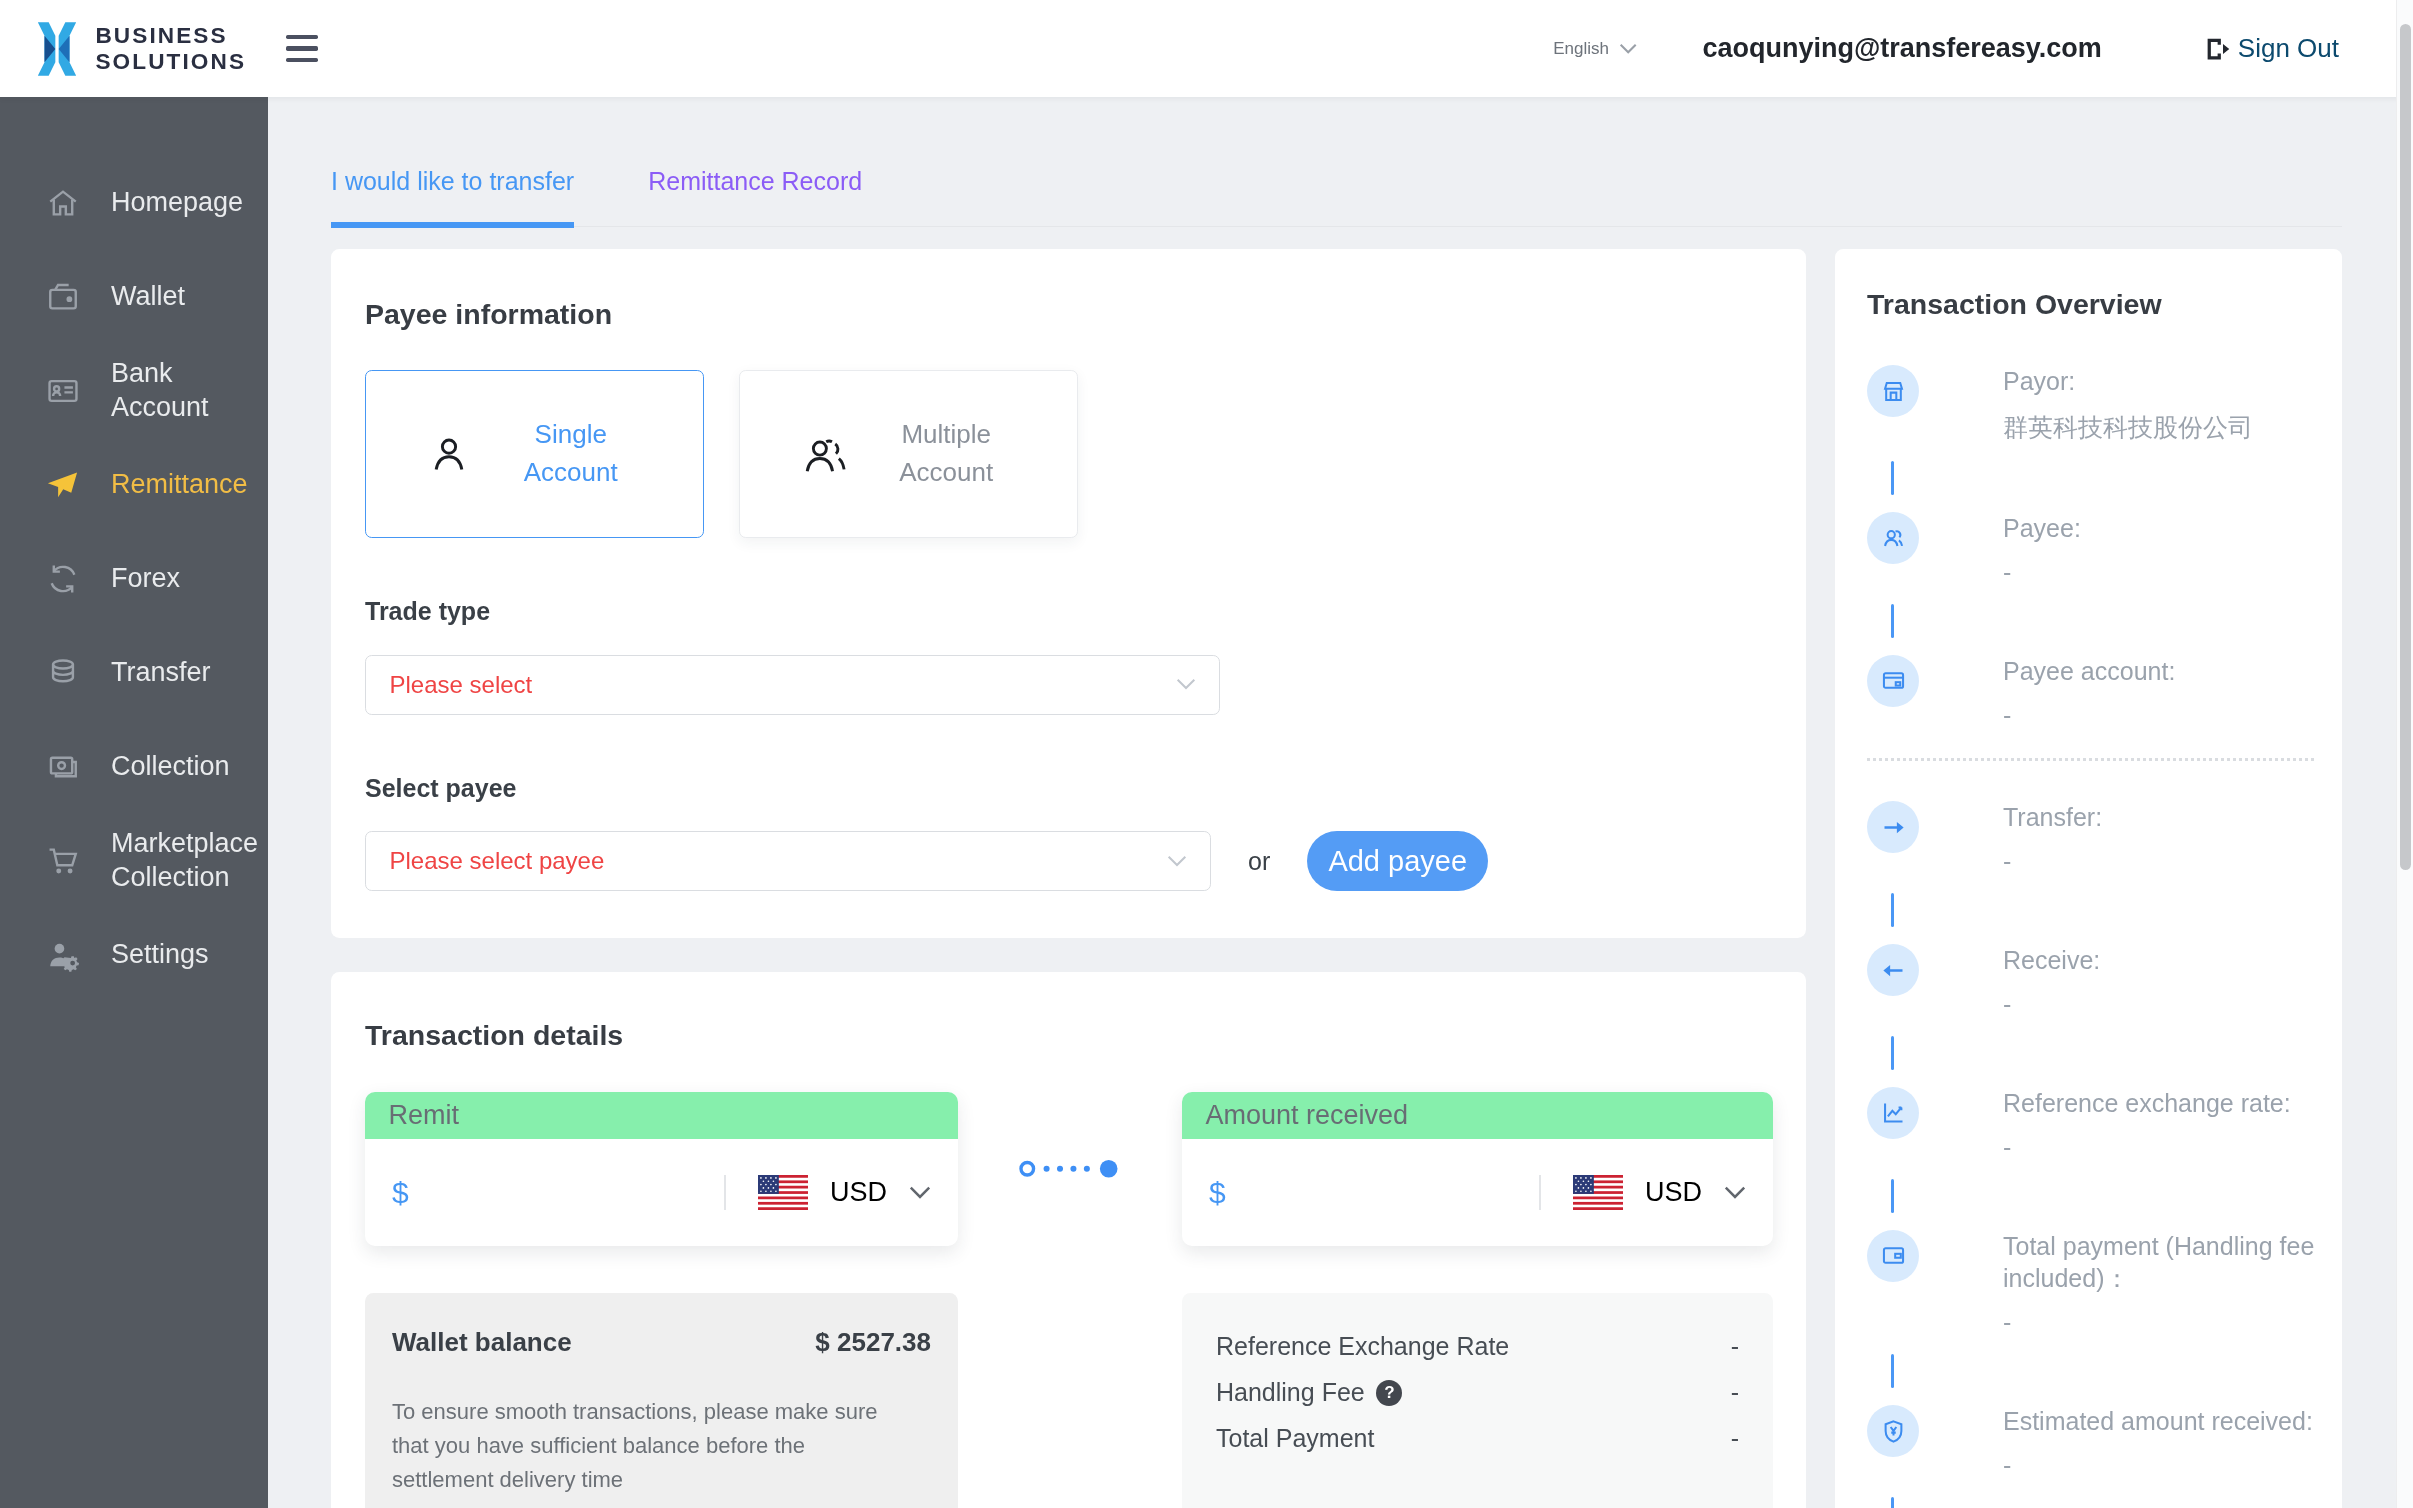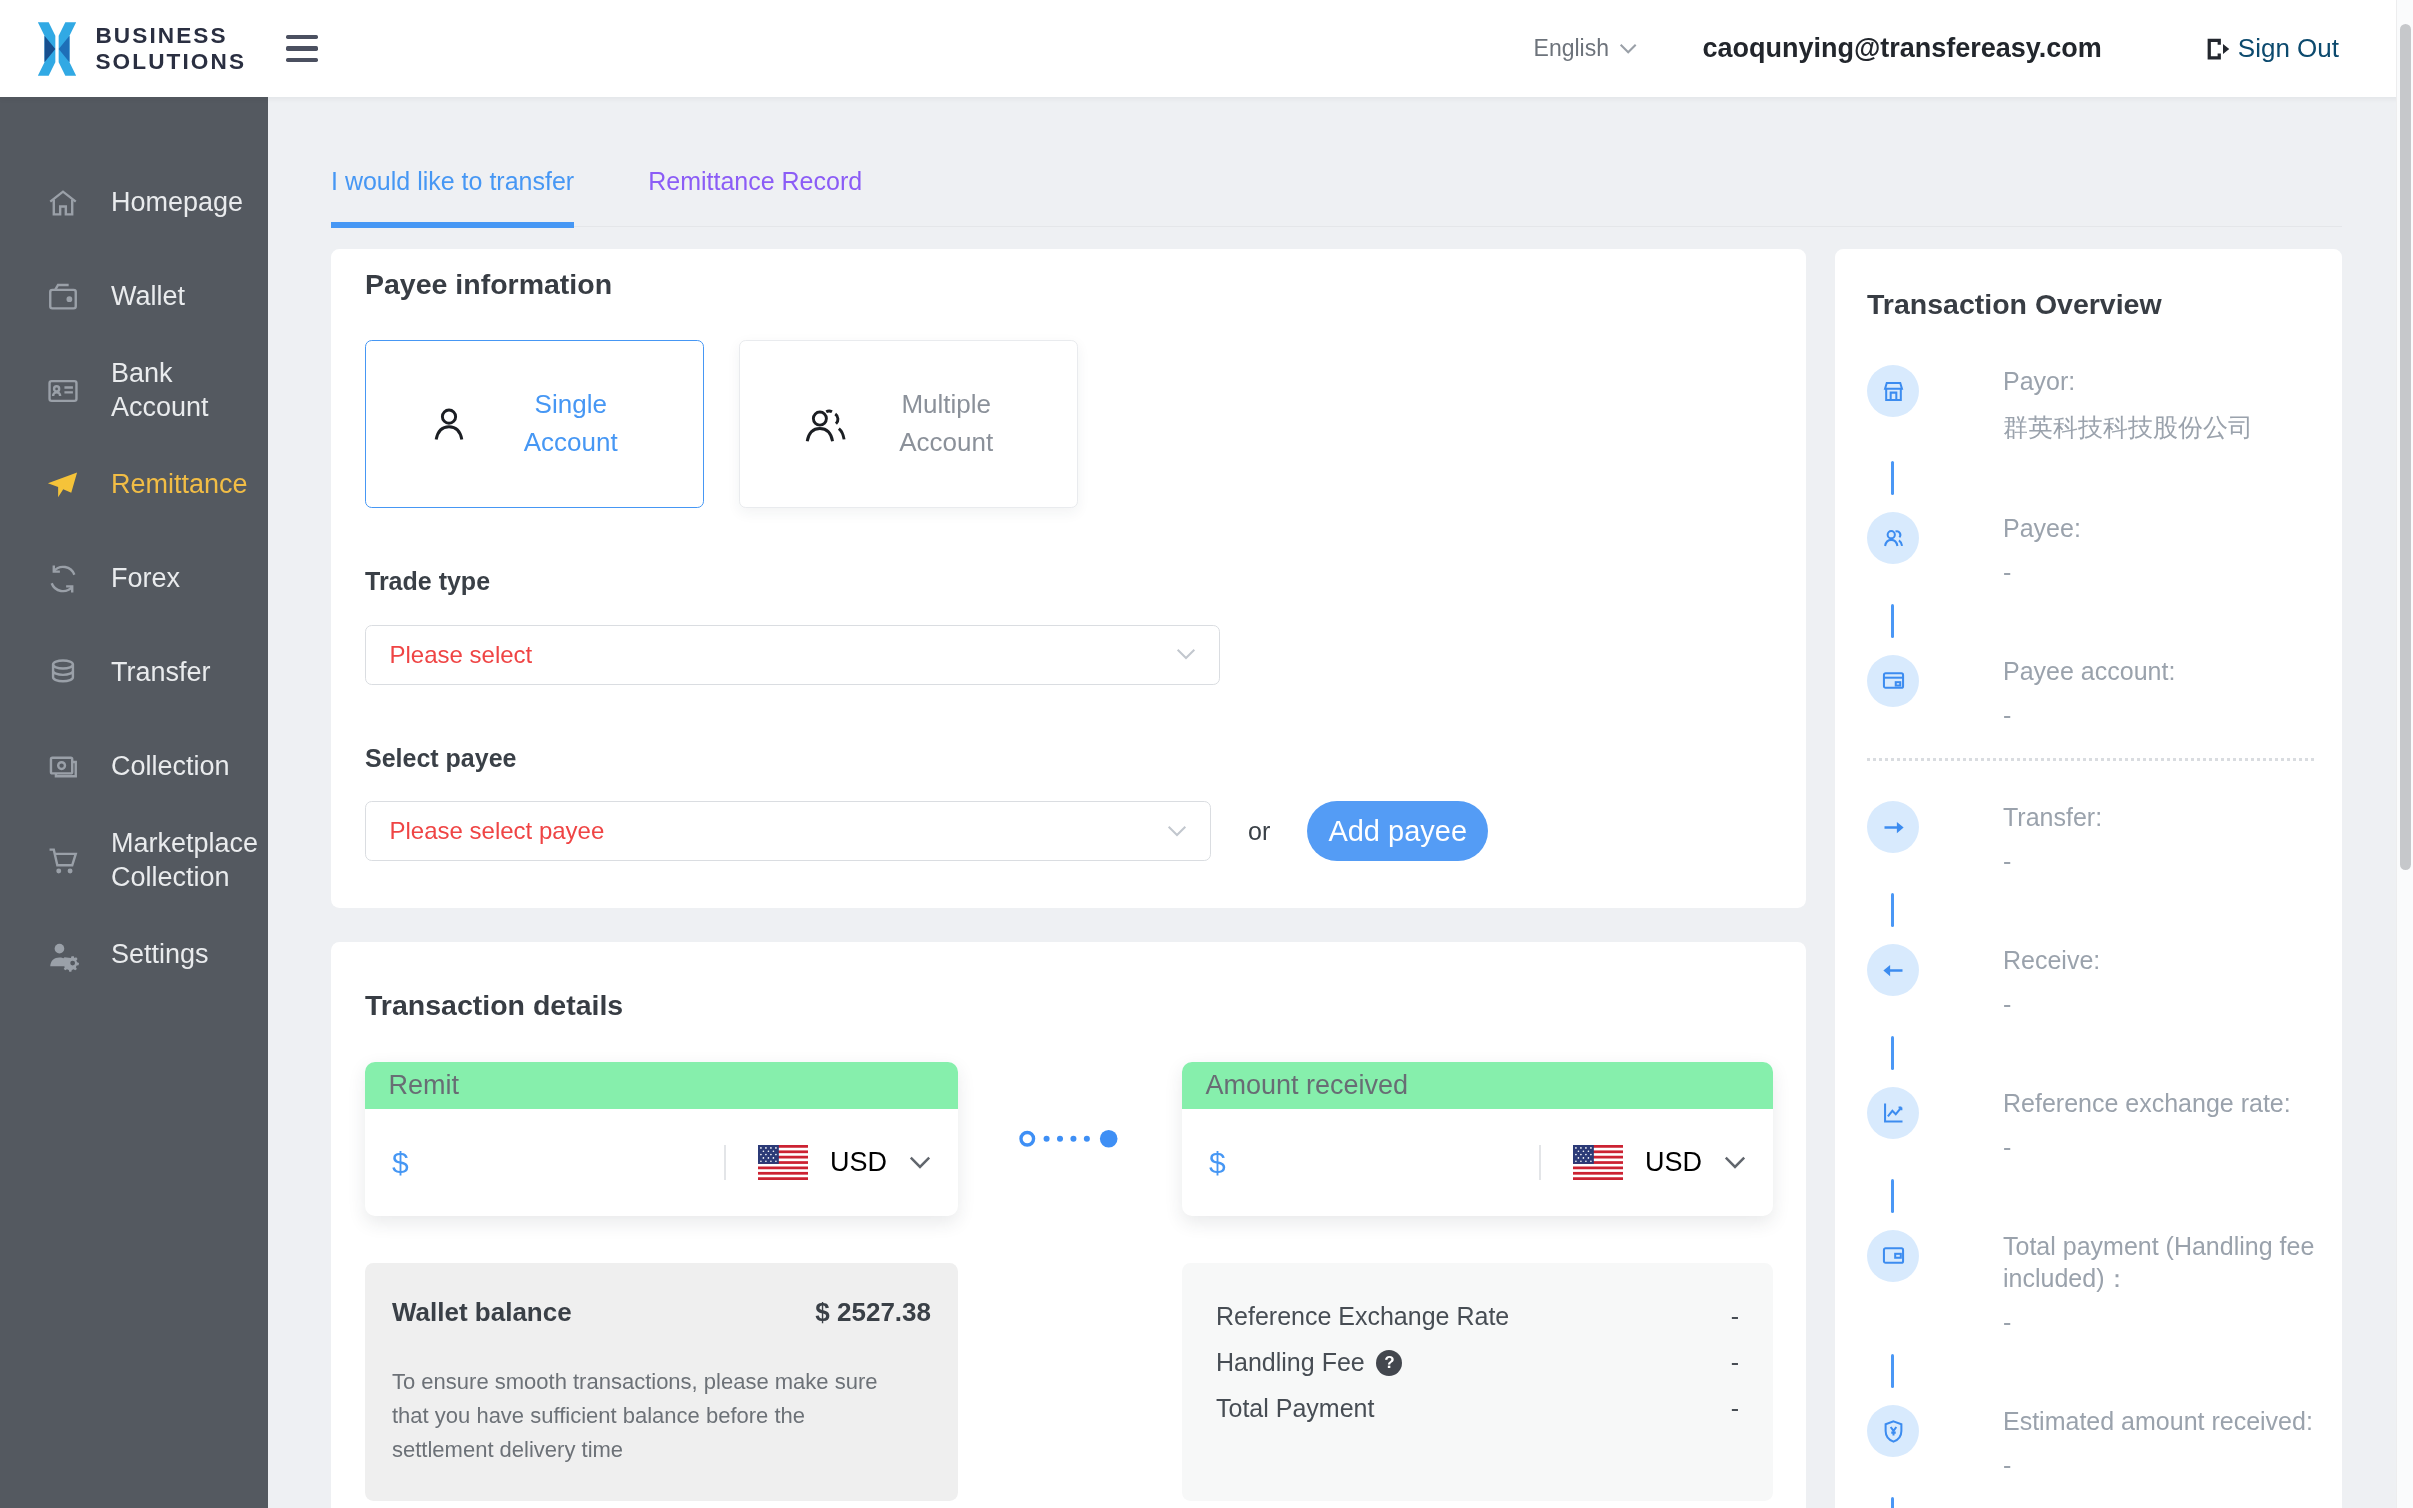--- a/index.html
+++ b/index.html
@@ -9,21 +9,21 @@
 
   
   .header { position:absolute; top:0; left:0; right:0; height:97px; background:#ffffff;
             display:flex; align-items:center; padding:0 74px 0 37px; z-index:5;
             box-shadow:0 1.7px 6.7px rgba(40,50,60,.07); }
   .brand { display:flex; align-items:center; gap:18.4px; }
   .brand-text { font-size:22.6px; font-weight:700; letter-spacing:2.1px; color:#2a2f41; line-height:1.12; }
   .hamburger { margin-left:22px; display:flex; flex-direction:column; gap:7.5px; cursor:pointer; }
   .hamburger span { display:block; width:32px; height:4.2px; background:#4b5060; border-radius:1.7px; }
   .header-right { margin-left:auto; display:flex; align-items:center; }
-  .lang { display:flex; align-items:center; gap:10px; font-size:23px; color:#6d737b; cursor:pointer; }
+  .lang { display:flex; align-items:center; gap:10px; font-size:17px; color:#6d737b; cursor:pointer; }
   .email { margin-left:65px; font-size:27px; font-weight:700; color:#22262c; }
   .signout { margin-left:101px; display:flex; align-items:center; gap:5px; cursor:pointer; }
   .signout-label { font-size:26px; color:#0c4a6e; }
 
   
   .sidebar { position:absolute; top:97px; left:0; bottom:0; width:268px; background:#545960; }
   .nav { padding-top:59px; }
   .nav-item { min-height:94px; display:flex; align-items:center; padding:0 17px 0 44px; cursor:pointer; }
   .nav-icon { width:37px; height:37px; flex:none; color:#9aa0a8; display:flex; align-items:center; justify-content:center; }
   .nav-label { margin-left:30px; font-size:27px; color:#e9ebed; line-height:1.25; }
@@ -35,21 +35,21 @@
   .tabs { margin-top:70px; display:flex; gap:74px; border-bottom:1.7px solid #e4e6e9; width:2011px; }
   .tab { font-size:25px; color:#8b5cf6; padding-bottom:30px; position:relative; cursor:pointer; }
   .tab.active { color:#4697f4; }
   .tab.active::after { content:""; position:absolute; left:0; right:0; bottom:-1.7px; height:5.9px; background:#4697f4; }
 
   .content-row { margin-top:22px; display:flex; gap:29px; align-items:flex-start; }
   .left-col { width:1475px; display:flex; flex-direction:column; gap:34px; }
   .card { background:#fff; border-radius:8.4px; }
 
   
-  .payee-card { padding:19px 34px 47px; }
+  .payee-card { padding:49px 34px 47px; }
   .card-title { font-size:28.5px; font-weight:700; color:#383d44; }
   .acct-options { margin-top:39px; display:flex; gap:35px; }
   .acct-card { width:339px; height:168px; border-radius:6.7px; display:flex; align-items:center; justify-content:center;
                gap:28.5px; cursor:pointer; border:0.8px solid #e9ebee; box-shadow:0 4.2px 13.4px rgba(40,50,60,.06); background:#fff; padding:0 25px; }
   .acct-card.selected { border:1.7px solid #4697f4; box-shadow:none; }
   .acct-label { font-size:26px; color:#8b919a; line-height:1.45; text-align:center; max-width:142px; }
   .acct-card.selected .acct-label { color:#4697f4; }
   .field-label { margin-top:59px; font-size:25px; font-weight:700; color:#3a4047; }
   .select { margin-top:28.5px; width:855px; height:60px; border:0.8px solid #dadde1; border-radius:6.7px; background:#fff;
             display:flex; align-items:center; padding:0 23.5px; cursor:pointer; }

